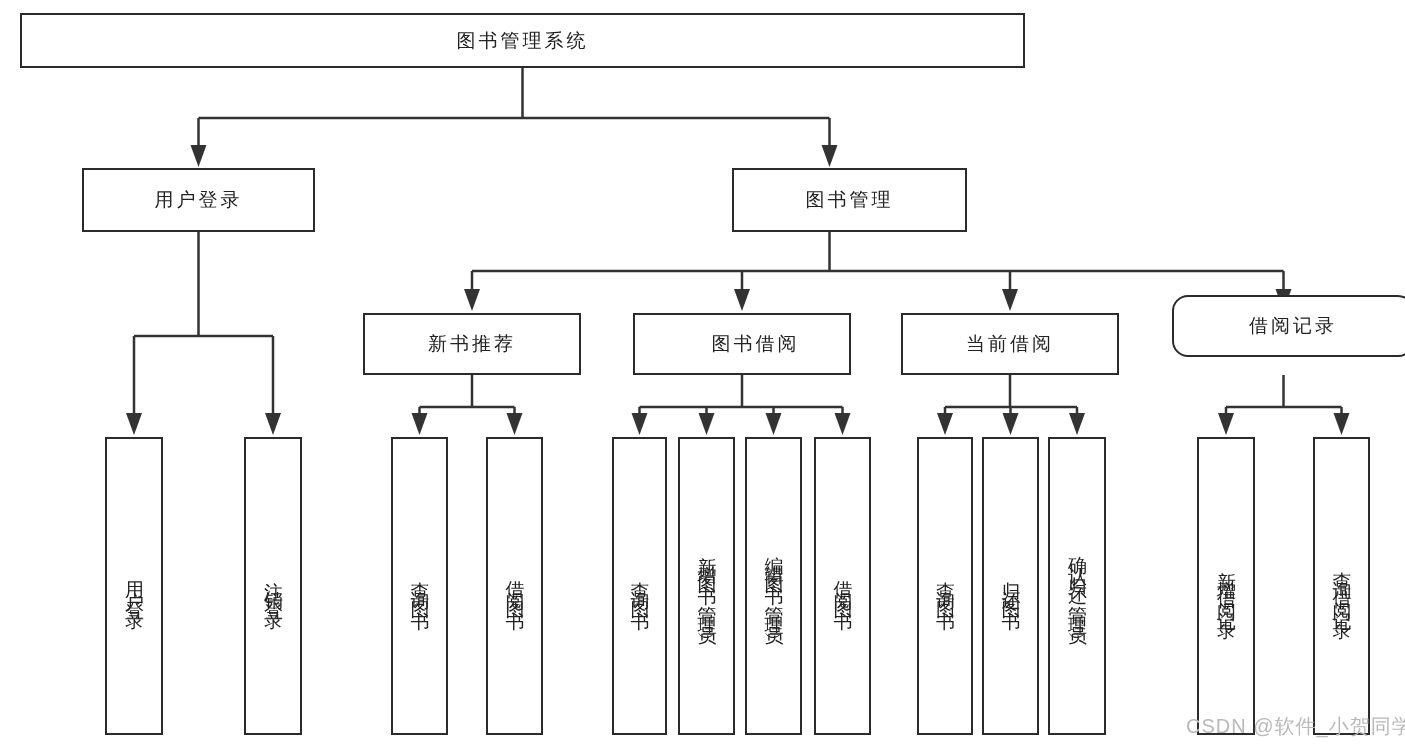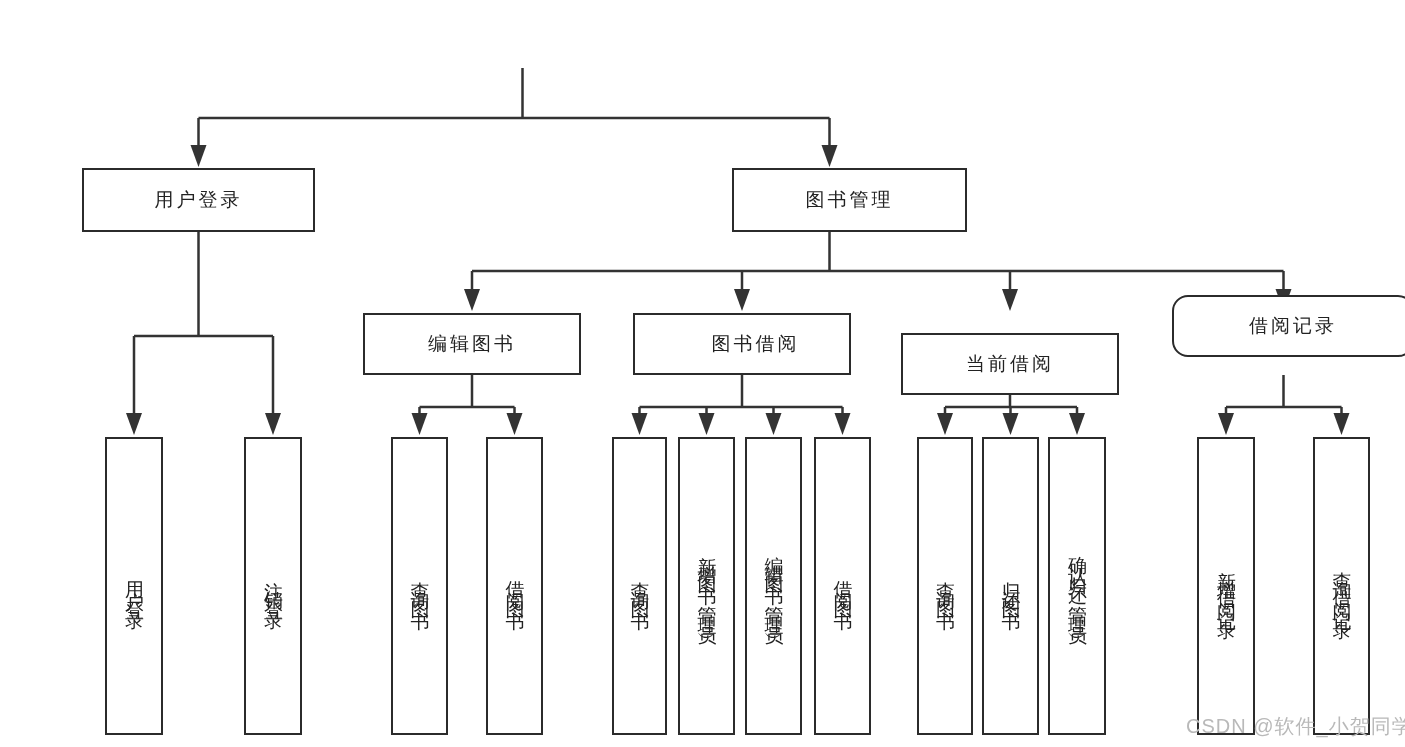--- a/index.html
+++ b/index.html
@@ -88,27 +88,28 @@
       <polygon points="765.5,413 781.5,413 773.5,435"></polygon>
       <polygon points="834.5,413 850.5,413 842.5,435"></polygon>
       <polygon points="937,413 953,413 945,435"></polygon>
       <polygon points="1002.5,413 1018.5,413 1010.5,435"></polygon>
       <polygon points="1069,413 1085,413 1077,435"></polygon>
       <polygon points="1218,413 1234,413 1226,435"></polygon>
       <polygon points="1333.5,413 1349.5,413 1341.5,435"></polygon>
     </g>
   </svg>
 
+  <div class="box h-box root-box" style="left:20px;top:13px;width:1005px;height:55px;">图书管理系统</div>
 
   <div class="box h-box" style="left:82px;top:168px;width:233px;height:64px;">用户登录</div>
   <div class="box h-box" style="left:712px;top:168px;width:235px;height:64px;margin-left:20px;">图书管理</div>
 
-  <div class="box h-box" style="left:363px;top:313px;width:218px;height:62px;">编辑图书</div>
+  <div class="box h-box" style="left:363px;top:313px;width:218px;height:62px;">新书推荐</div>
   <div class="box h-box" style="left:633px;top:313px;width:218px;height:62px;padding-left:27px;">图书借阅</div>
-  <div class="box h-box" style="left:901px;top:313px;width:218px;height:62px;margin-top:20px;">当前借阅</div>
+  <div class="box h-box" style="left:901px;top:313px;width:218px;height:62px;">当前借阅</div>
   <div class="box h-box" style="left:1172px;top:295px;width:242px;height:62px;border-radius:16px;">借阅记录</div>
 
   <div class="box v-box" style="left:105px;top:437px;width:58px;height:298px;">
     <span class="v-text">用户登录</span>
   </div>
   <div class="box v-box" style="left:244px;top:437px;width:58px;height:298px;">
     <span class="v-text">注销登录</span>
   </div>
 
   <div class="box v-box" style="left:391px;top:437px;width:57px;height:298px;">

